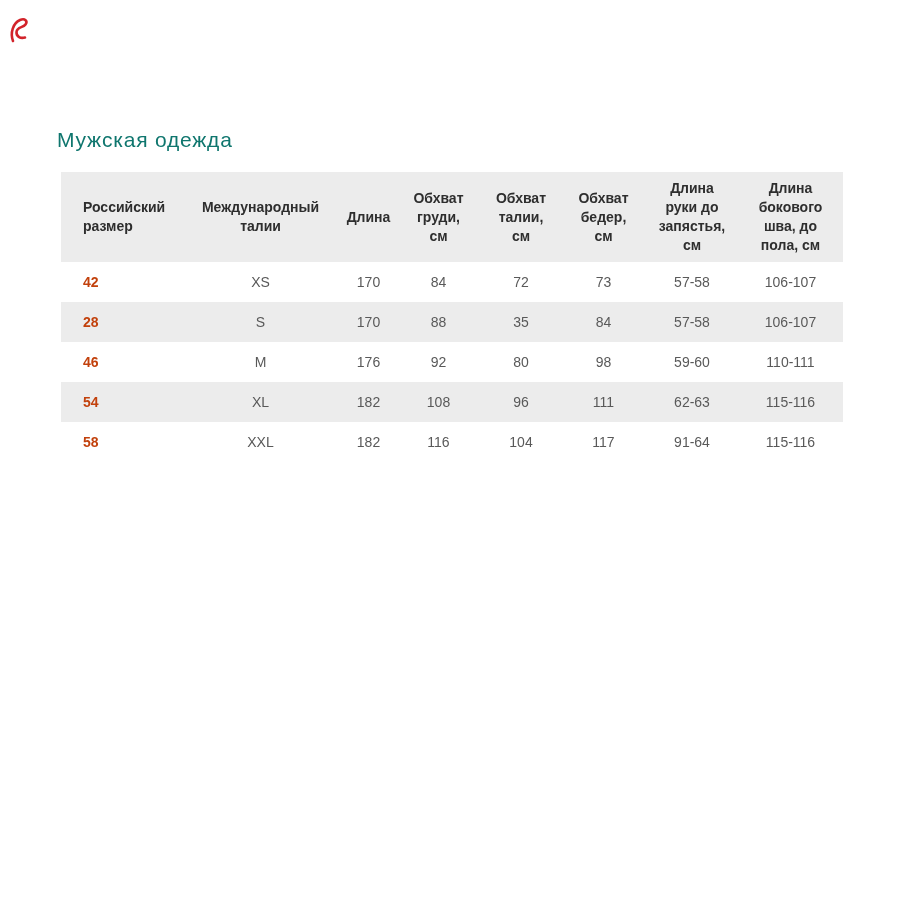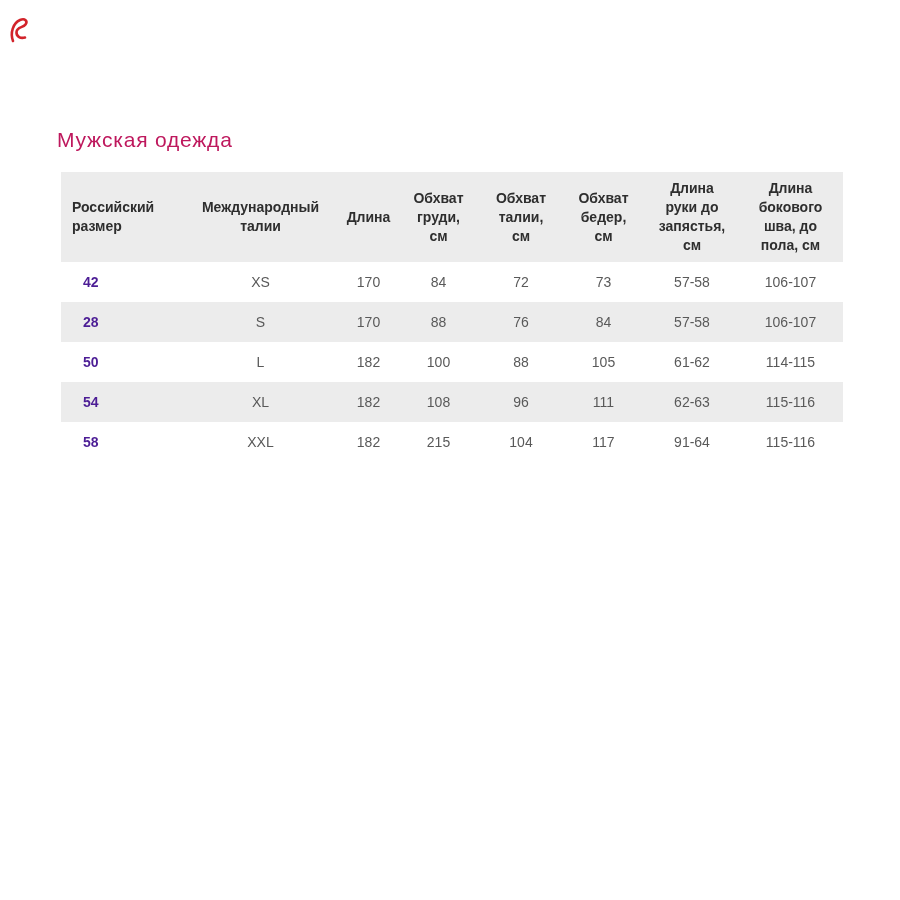--- a/index.html
+++ b/index.html
@@ -18,21 +18,21 @@
     top: 16px;
     width: 24px;
     height: 30px;
   }
   .page-title {
     position: absolute;
     left: 57px;
     top: 128px;
     font-size: 21px;
     letter-spacing: 0.8px;
-    color: #be185d;
+    color: #0f766e;
     font-weight: 400;
   }
   .size-table {
     position: absolute;
     left: 61px;
     top: 172px;
     width: 782px;
     border-collapse: collapse;
     table-layout: fixed;
   }
@@ -51,35 +51,35 @@
     font-size: 14px;
     font-weight: bold;
     color: #2e2e2e;
     line-height: 19px;
     white-space: pre-line;
     text-align: center;
     padding: 0;
   }
   .size-table thead th:first-child {
     text-align: left;
-    padding-left: 11px;
+    padding-left: 22px;
   }
   .size-table tbody td {
     height: 40px;
     padding: 0;
     text-align: center;
     vertical-align: middle;
     font-size: 14px;
     color: #595959;
   }
   .size-table tbody td:first-child {
     text-align: left;
     padding-left: 22px;
     font-weight: bold;
-    color: #4c1d95;
+    color: #c2410c;
     font-size: 14px;
   }
   .size-table tbody tr:nth-child(even) td {
     background: #ececec;
   }
 </style>
 </head>
 <body>
 
 <div class="brand-mark">
@@ -136,49 +136,49 @@
         <td>72</td>
         <td>73</td>
         <td>57-58</td>
         <td>106-107</td>
       </tr>
       <tr>
         <td>28</td>
         <td>S</td>
         <td>170</td>
         <td>88</td>
-        <td>76</td>
+        <td>35</td>
         <td>84</td>
         <td>57-58</td>
         <td>106-107</td>
       </tr>
       <tr>
-        <td>50</td>
-        <td>L</td>
-        <td>182</td>
-        <td>100</td>
-        <td>88</td>
-        <td>105</td>
-        <td>61-62</td>
-        <td>114-115</td>
+        <td>46</td>
+        <td>M</td>
+        <td>176</td>
+        <td>92</td>
+        <td>80</td>
+        <td>98</td>
+        <td>59-60</td>
+        <td>110-111</td>
       </tr>
       <tr>
         <td>54</td>
         <td>XL</td>
         <td>182</td>
         <td>108</td>
         <td>96</td>
         <td>111</td>
         <td>62-63</td>
         <td>115-116</td>
       </tr>
       <tr>
         <td>58</td>
         <td>XXL</td>
         <td>182</td>
-        <td>215</td>
+        <td>116</td>
         <td>104</td>
         <td>117</td>
         <td>91-64</td>
         <td>115-116</td>
       </tr>
     </tbody>
 </table>
 
 </body></html>

